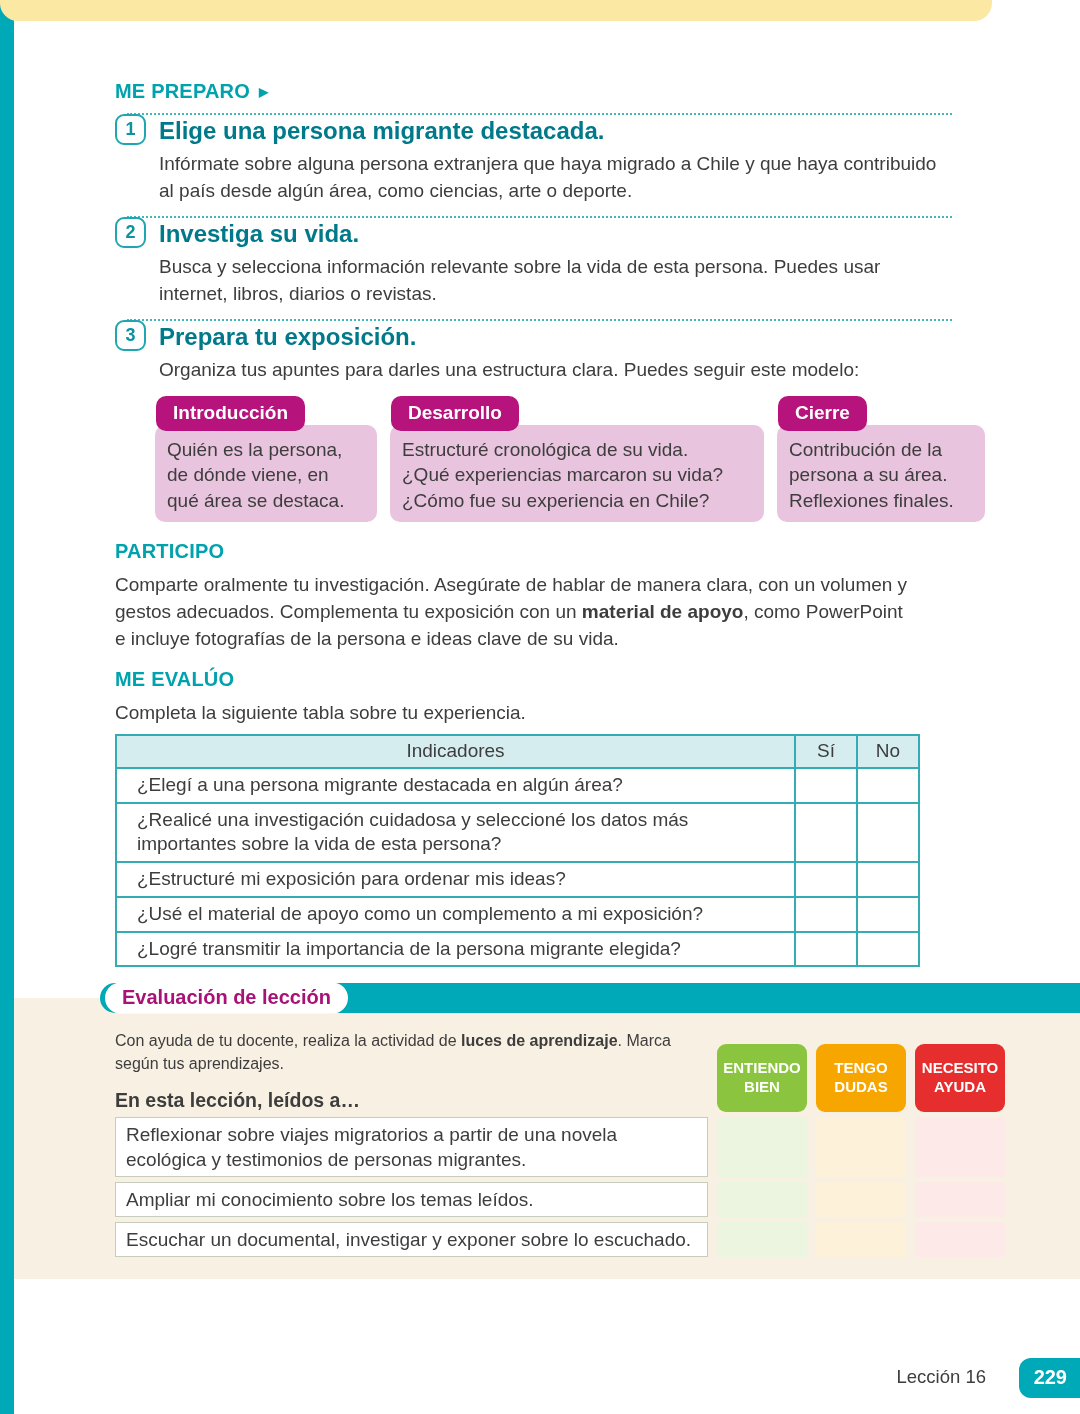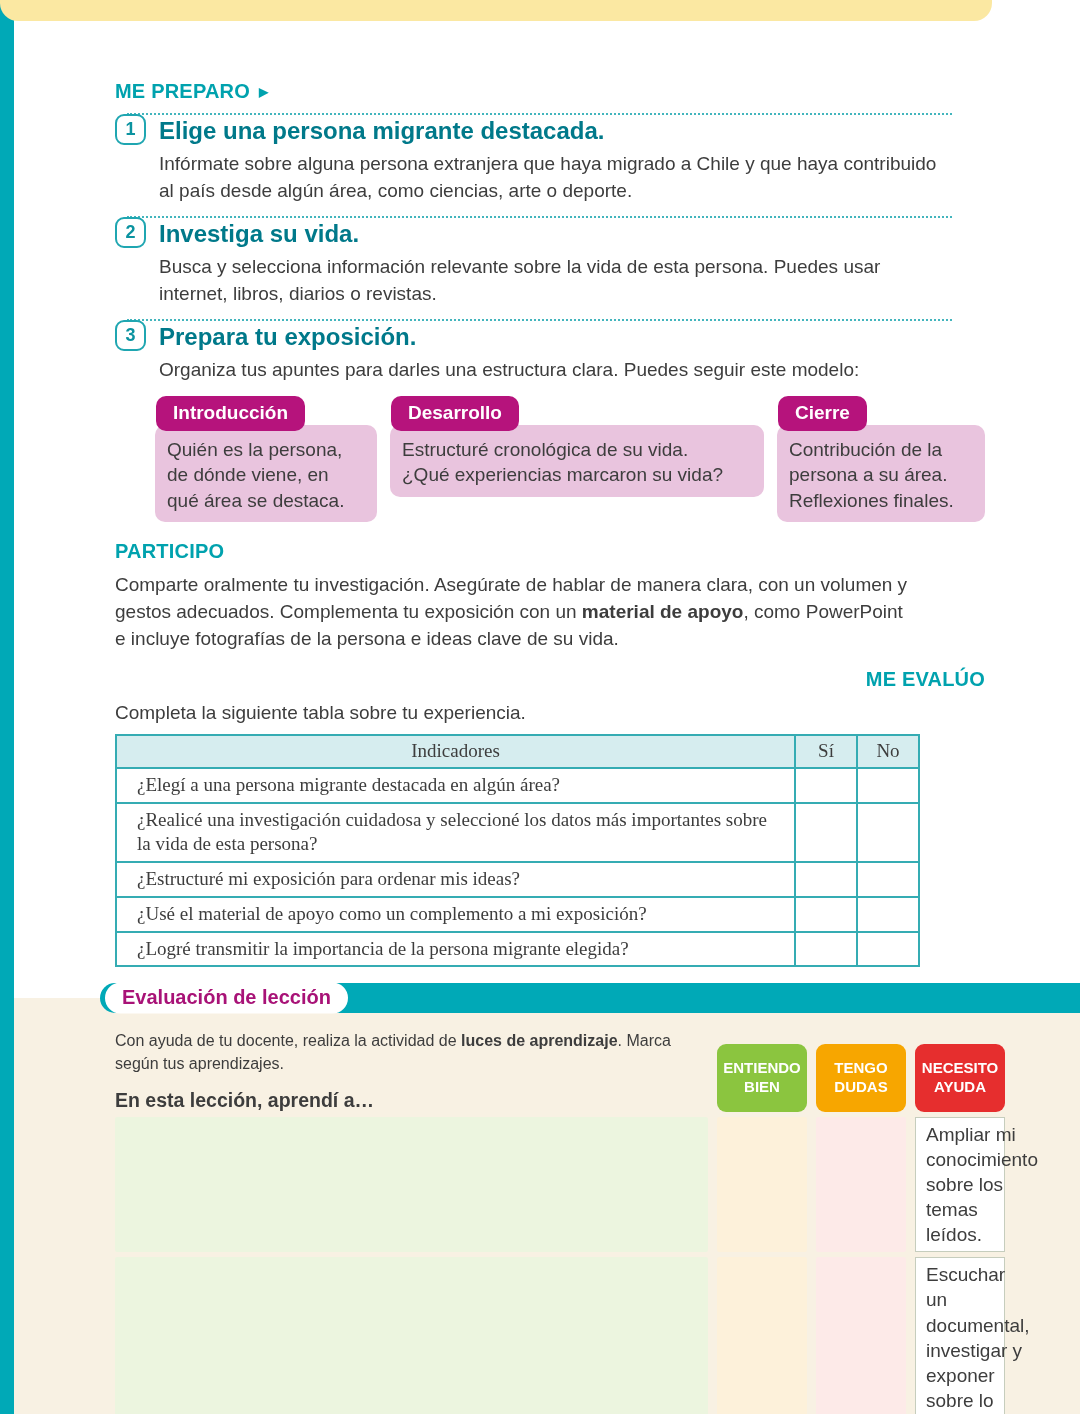--- a/index.html
+++ b/index.html
@@ -32,23 +32,23 @@
   .model-row { display:flex; gap:13px; margin:12px 0 18px 40px; }
   .mcol { display:flex; flex-direction:column; align-items:flex-start; }
   .mcol1 { width:222px; } .mcol2 { width:374px; } .mcol3 { width:208px; }
   .mbtn { background:#b6137c; color:#fff; font-weight:bold; font-size:19px;
           padding:6px 17px 7px; border-radius:10px; position:relative; z-index:2;
           margin-bottom:-6px; margin-left:1px; }
   .mbox { background:#e9c4de; border-radius:10px; padding:12px 12px 9px;
           line-height:1.33; width:100%; font-size:19px; }
 
   .para { line-height:1.43; max-width:800px; }
-  .sp-evaluo { margin-top:16px;justify-content:flex-end; }
-
-  table.eval { border-collapse:collapse; width:805px; margin-top:8px;font-family:Liberation Serif, serif; }
+  .sp-evaluo { margin-top:16px; }
+
+  table.eval { border-collapse:collapse; width:805px; margin-top:8px; }
   .eval th, .eval td { border:2px solid #35acb3; font-size:19px; padding:4px 20px;
                        line-height:1.3; color:#3d3d3d; }
   .eval th { background:#d6edef; font-weight:normal; text-align:center; padding:3px 8px; }
   .eval .mark { width:62px; }
 
   .eval-sec { margin-top:16px; }
   .band { position:relative; height:30px; margin-left:100px; background:#00a9b7;
           border-radius:16px 0 0 16px; z-index:3; }
   .band-pill { position:absolute; left:5px; top:50%; transform:translateY(-50%);
                background:#fff; border-radius:16px; padding:3px 17px 5px;
@@ -117,20 +117,21 @@
     <div class="model-row">
       <div class="mcol mcol1">
         <div class="mbtn">Introducción</div>
         <div class="mbox">Quién es la persona, de dónde viene, en qué área se destaca.</div>
       </div>
       <div class="mcol mcol2">
         <div class="mbtn">Desarrollo</div>
         <div class="mbox">
           <div>Estructuré cronológica de su vida.</div>
           <div>¿Qué experiencias marcaron su vida?</div>
+          <div>¿Cómo fue su experiencia en Chile?</div>
         </div>
       </div>
       <div class="mcol mcol3">
         <div class="mbtn">Cierre</div>
         <div class="mbox">Contribución de la persona a su área. Reflexiones finales.</div>
       </div>
     </div>
 
     <div class="sec-h">
       <span>PARTICIPO</span>
@@ -184,26 +185,27 @@
     <div class="band">
       <div class="band-pill">Evaluación de lección</div>
     </div>
     <div class="cream">
       <div class="luces">
 
         <div class="luces-intro">
           <p class="para">
             <span>Con ayuda de tu docente, realiza la actividad de </span><b>luces de aprendizaje</b><span>. Marca según tus aprendizajes.</span>
           </p>
-          <p class="lead">En esta lección, aprendí a…</p>
+          <p class="lead">En esta lección, leídos a…</p>
         </div>
         <div class="head-btn hb-green">ENTIENDO BIEN</div>
         <div class="head-btn hb-orange">TENGO DUDAS</div>
         <div class="head-btn hb-red">NECESITO AYUDA</div>
 
+        <div class="rowtext">Reflexionar sobre viajes migratorios a partir de una novela ecológica y testimonios de personas migrantes.</div>
         <div class="cell cell-g"></div>
         <div class="cell cell-o"></div>
         <div class="cell cell-r"></div>
 
         <div class="rowtext">Ampliar mi conocimiento sobre los temas leídos.</div>
         <div class="cell cell-g"></div>
         <div class="cell cell-o"></div>
         <div class="cell cell-r"></div>
 
         <div class="rowtext">Escuchar un documental, investigar y exponer sobre lo escuchado.</div>

